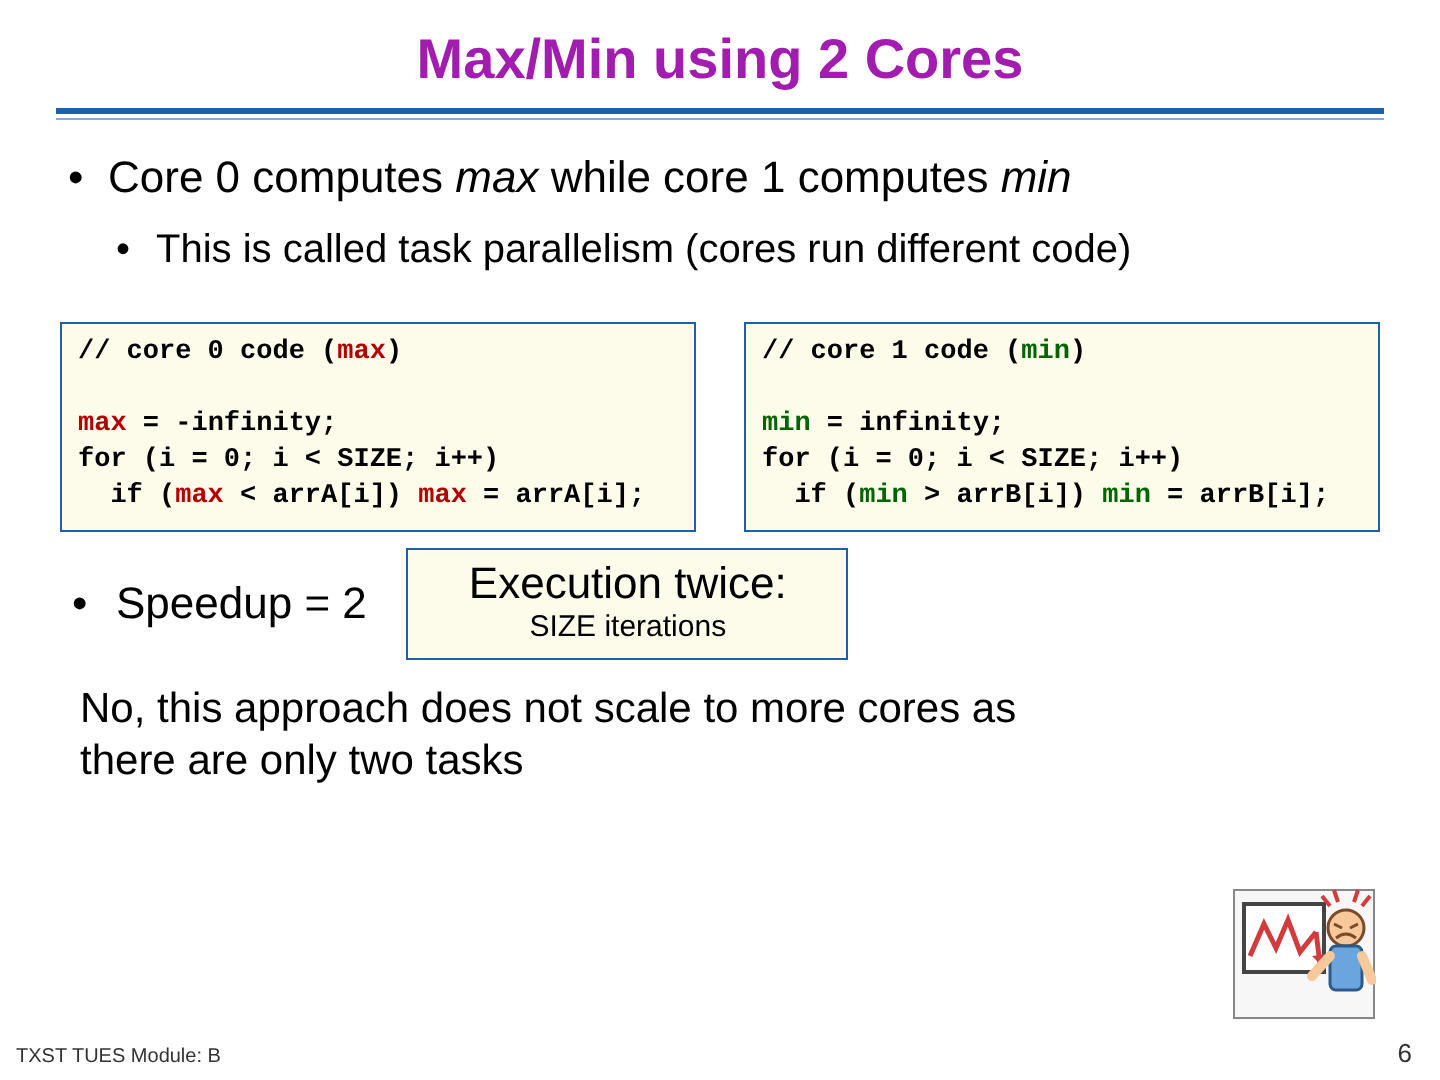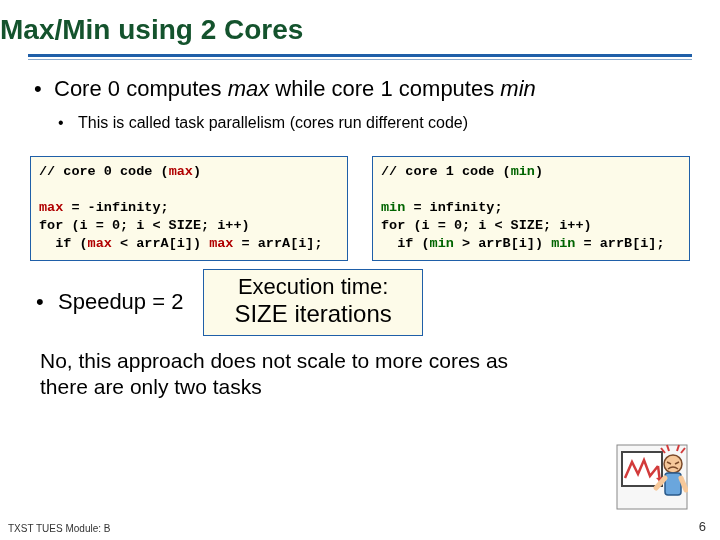--- a/index.html
+++ b/index.html
@@ -12,23 +12,24 @@
     color: #000;
     overflow: hidden;
   }
   .slide {
     position: relative;
     width: 720px;
     height: 540px;
     box-sizing: border-box;
   }
   .title {
+    text-align: center;
     font-size: 28px;
     font-weight: bold;
-    color: #14532d;
+    color: #a21caf;
     padding-top: 14px;
     padding-bottom: 8px;
   }
   .rule-wrap {
     padding: 0 28px;
   }
   .rule {
     border-bottom: 3px solid #1f5fa8;
     position: relative;
   }
@@ -53,21 +54,21 @@
   }
   .lvl1 > li::before {
     content: "•";
     position: absolute;
     left: 4px;
     top: 0;
     color: #000;
   }
   .lvl2 {
     margin-top: 10px;
-    font-size: 16px;
+    font-size: 20px;
   }
   .lvl2 > li {
     position: relative;
     padding-left: 24px;
     margin-bottom: 10px;
   }
   .lvl2 > li::before {
     content: "•";
     position: absolute;
     left: 4px;
@@ -113,21 +114,21 @@
     top: 0;
   }
   .exec-box {
     border: 1.5px solid #1f5fa8;
     background: #fdfbe9;
     padding: 4px 30px 6px 30px;
     text-align: center;
     line-height: 1.2;
   }
   .exec-title { font-size: 22px; }
-  .exec-sub { font-size: 24px; }
+  .exec-sub { font-size: 15px; }
   .sub-bullets {
     margin-top: 12px;
     font-size: 20px;
     padding-left: 36px;
   }
   .sub-bullets > li {
     position: relative;
     padding-left: 24px;
     margin-bottom: 16px;
   }
@@ -193,21 +194,21 @@
       <div class="codebox"><span>// core 1 code (</span><span class="kw-min">min</span><span>)</span>
 
 <span class="kw-min">min</span><span> = infinity;</span>
 <span>for (i = 0; i &lt; SIZE; i++)</span>
 <span>  if (</span><span class="kw-min">min</span><span> &gt; arrB[i]) </span><span class="kw-min">min</span><span> = arrB[i];</span></div>
     </div>
 
     <div class="speedup-row">
       <div class="speedup-bullet">Speedup = 2</div>
       <div class="exec-box">
-        <div class="exec-title">Execution time:</div>
+        <div class="exec-title">Execution twice:</div>
         <div class="exec-sub">SIZE iterations</div>
       </div>
     </div>
 
     <ul class="sub-bullets">
     </ul>
 
     <div class="answer">No, this approach does not scale to more cores as there are only two tasks</div>
   </div>
 

